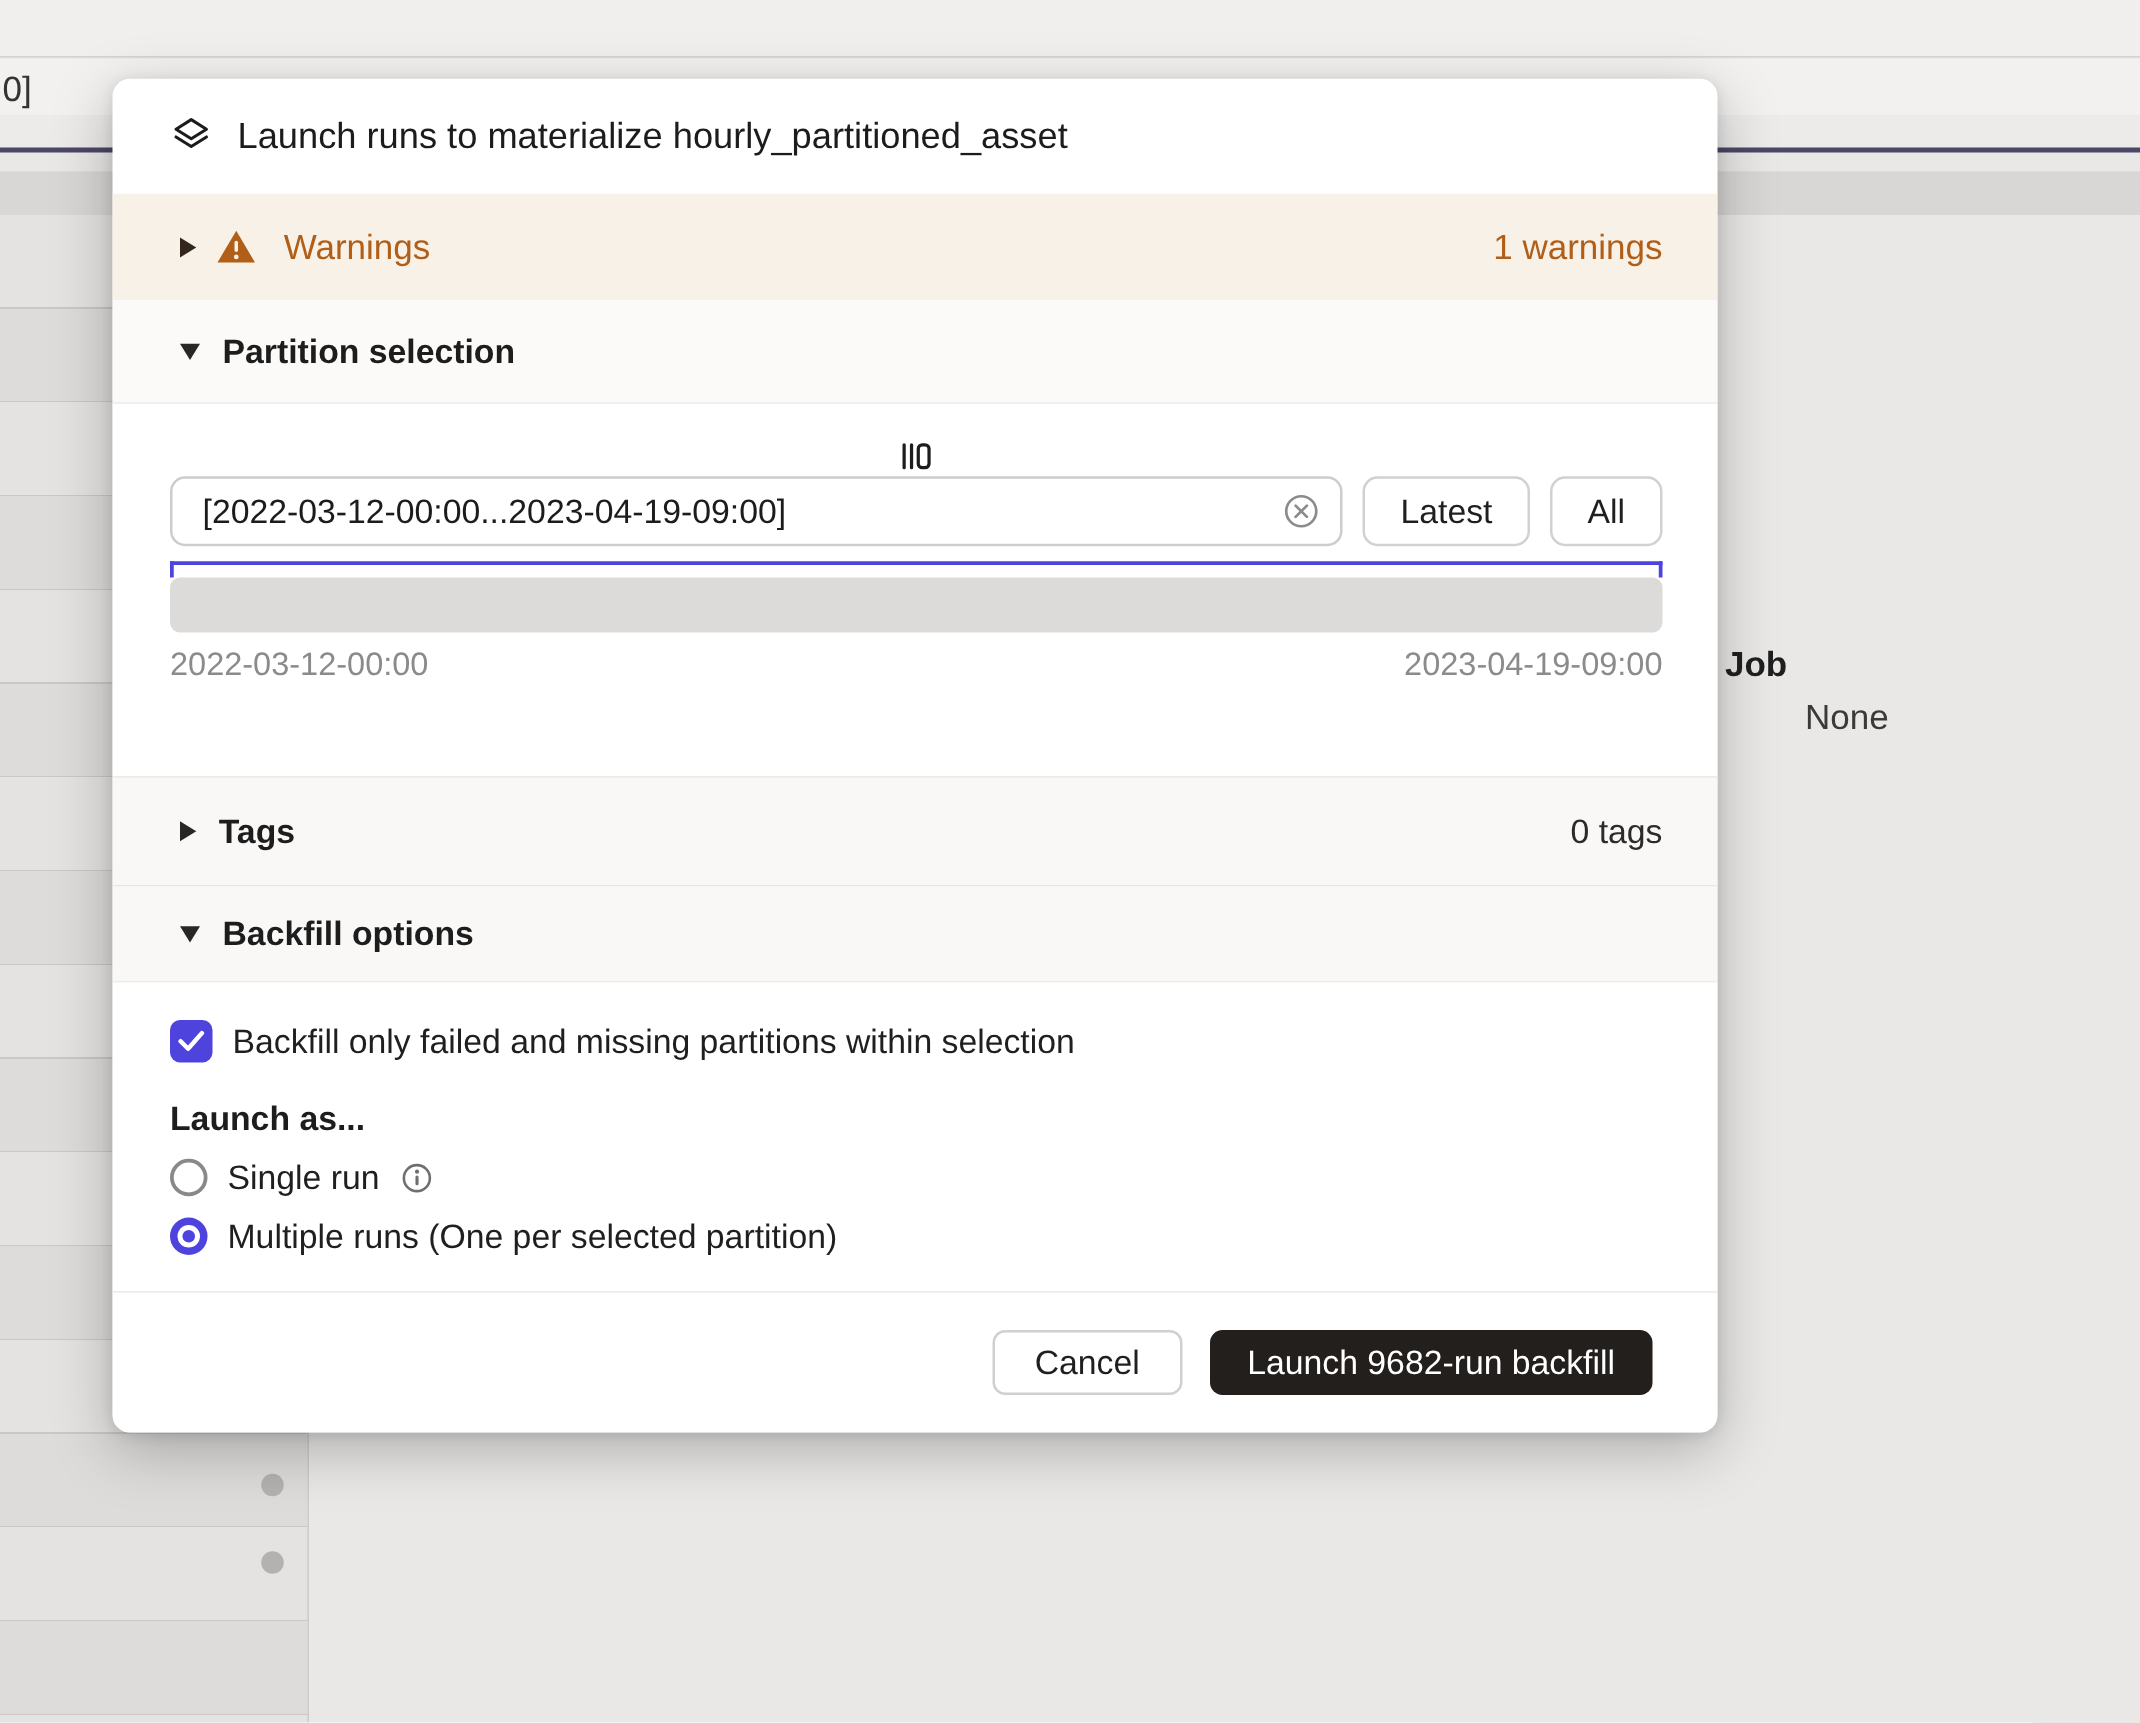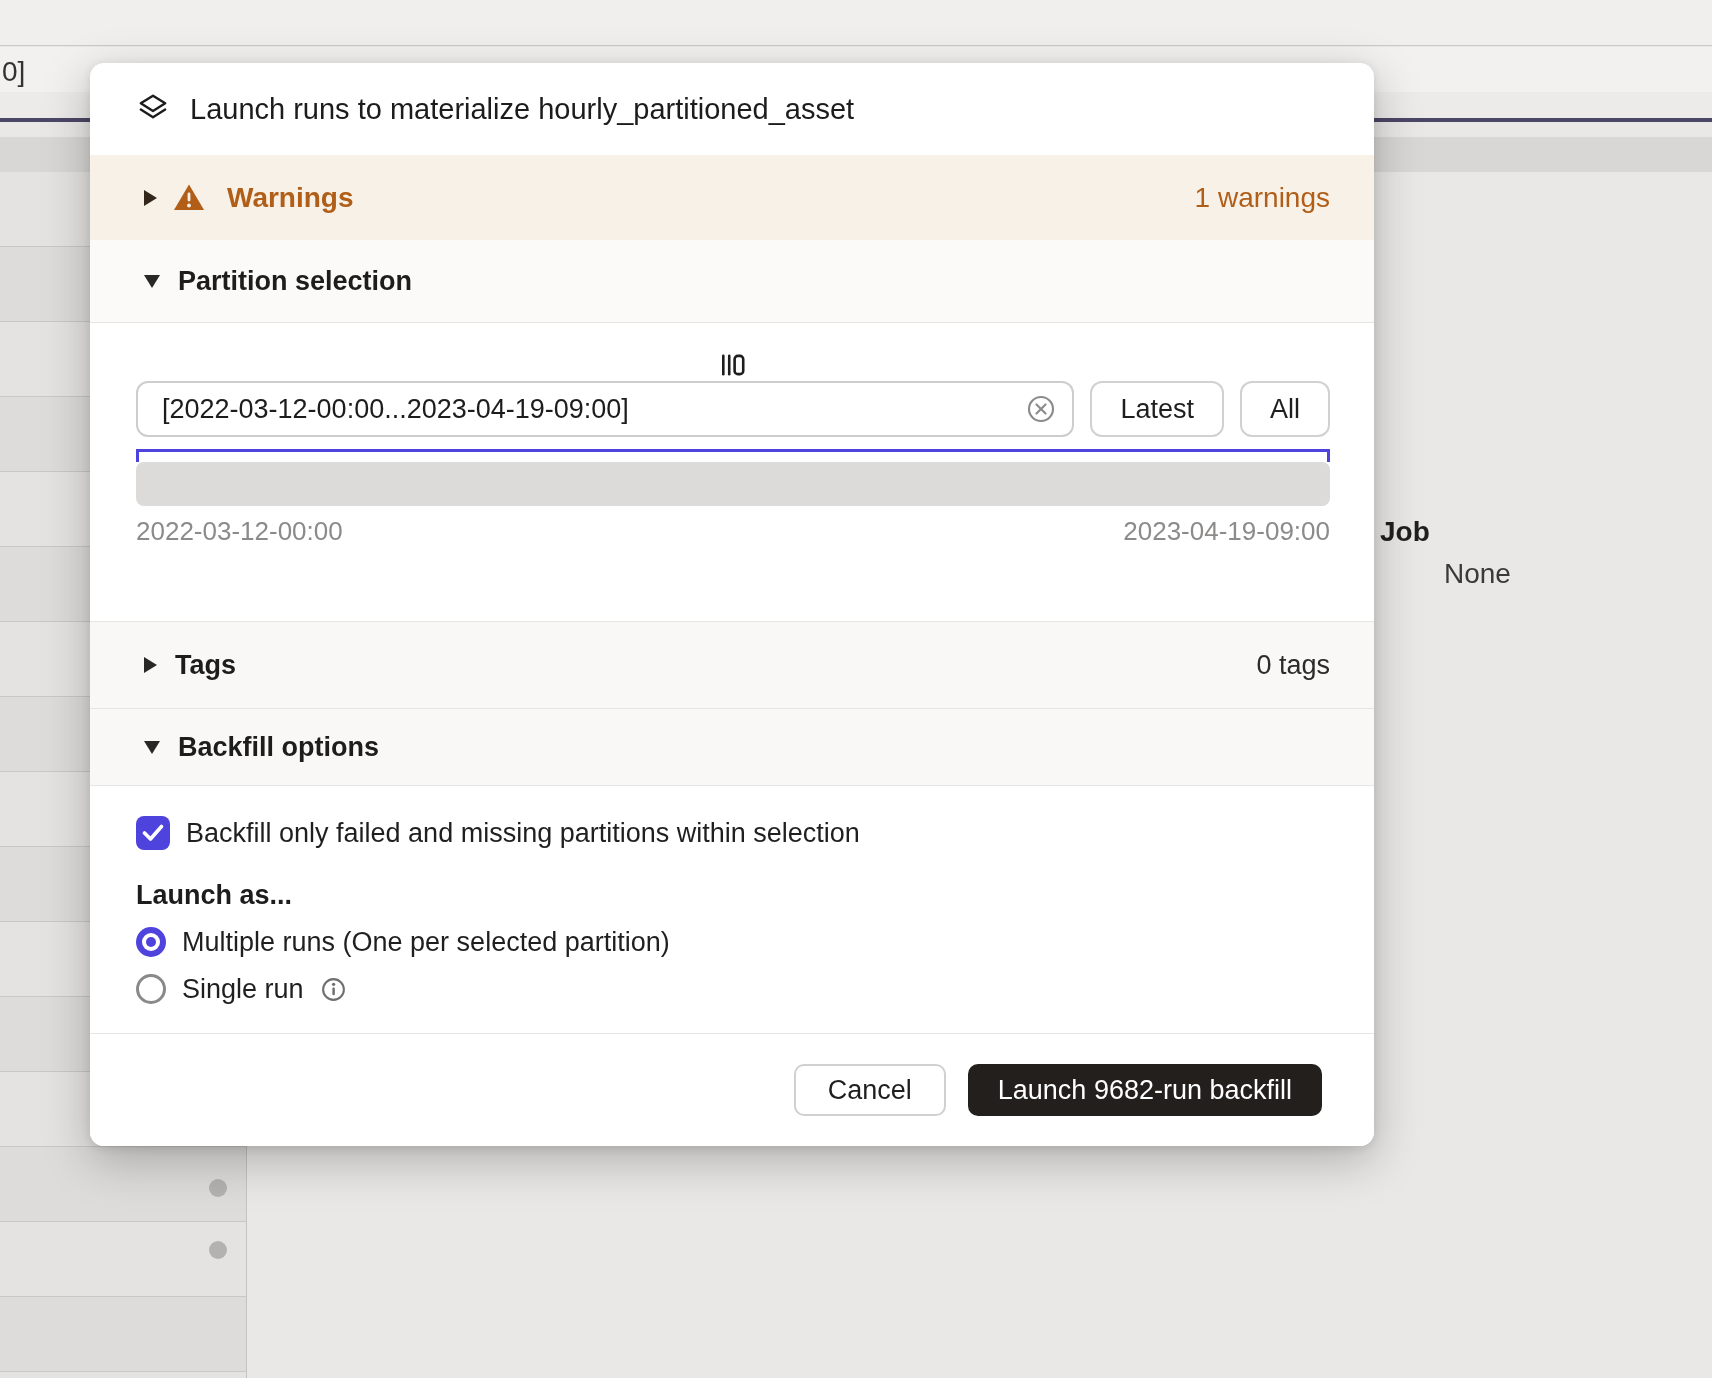--- a/index.html
+++ b/index.html
@@ -49,21 +49,21 @@
   }
   .modal-title { font-size:29px; font-weight:500; color:#1c1c1c; }
 
   .warnings-row {
     height:85px; flex:0 0 85px;
     background: var(--warning-bg, #f8f1e7);
     display:flex; align-items:center;
     padding:0 44px 0 54px;
     cursor:pointer;
   }
-  .warnings-label { font-size:28px; font-weight:700; color: var(--warning-text, #b05e18); margin-left:22px; }
+  .warnings-label { font-size:28px; font-weight:400; color: var(--warning-text, #b05e18); margin-left:22px; }
   .warnings-count { margin-left:auto; font-size:28px; color: var(--warning-text, #b05e18); }
 
   .section-header {
     flex:0 0 auto;
     display:flex; align-items:center;
     padding:0 44px 0 54px;
     background:#f9f8f7;
     cursor:pointer;
   }
   .section-header .section-title { font-size:27px; font-weight:700; color:#1d1d1d; margin-left:18px; }
@@ -255,39 +255,39 @@
         <svg width="22" height="18" viewBox="0 0 22 18" fill="none">
           <polyline points="2.5,9 8.5,15 19.5,2.5" stroke="#ffffff" stroke-width="3.6" stroke-linecap="round" stroke-linejoin="round"></polyline>
         </svg>
       </span>
       <span class="checkbox-label">Backfill only failed and missing partitions within selection</span>
     </div>
 
     <div class="launch-as">Launch as...</div>
 
     <div class="radio-row">
-      <span class="radio-outer selected">
-        <span class="radio-mid">
-          <span class="radio-dot"></span>
-        </span>
-      </span>
-      <span class="radio-label">Multiple runs (One per selected partition)</span>
-    </div>
-
-    <div class="radio-row">
       <span class="radio-outer"></span>
       <span class="radio-label">Single run</span>
       <span class="icon-flex">
         <svg width="27" height="27" viewBox="0 0 26 26" fill="none">
           <circle cx="13" cy="13" r="10" stroke="#6f6f6f" stroke-width="2"></circle>
           <rect x="11.9" y="11" width="2.4" height="7.5" rx="1.2" fill="#6f6f6f"></rect>
           <circle cx="13.1" cy="8" r="1.6" fill="#6f6f6f"></circle>
         </svg>
       </span>
     </div>
+
+    <div class="radio-row">
+      <span class="radio-outer selected">
+        <span class="radio-mid">
+          <span class="radio-dot"></span>
+        </span>
+      </span>
+      <span class="radio-label">Multiple runs (One per selected partition)</span>
+    </div>
   </div>
 
   <div class="modal-footer">
     <button class="cancel-btn">Cancel</button>
     <button class="launch-btn">Launch 9682-run backfill</button>
   </div>
 
 </div>
 
 </body></html>

